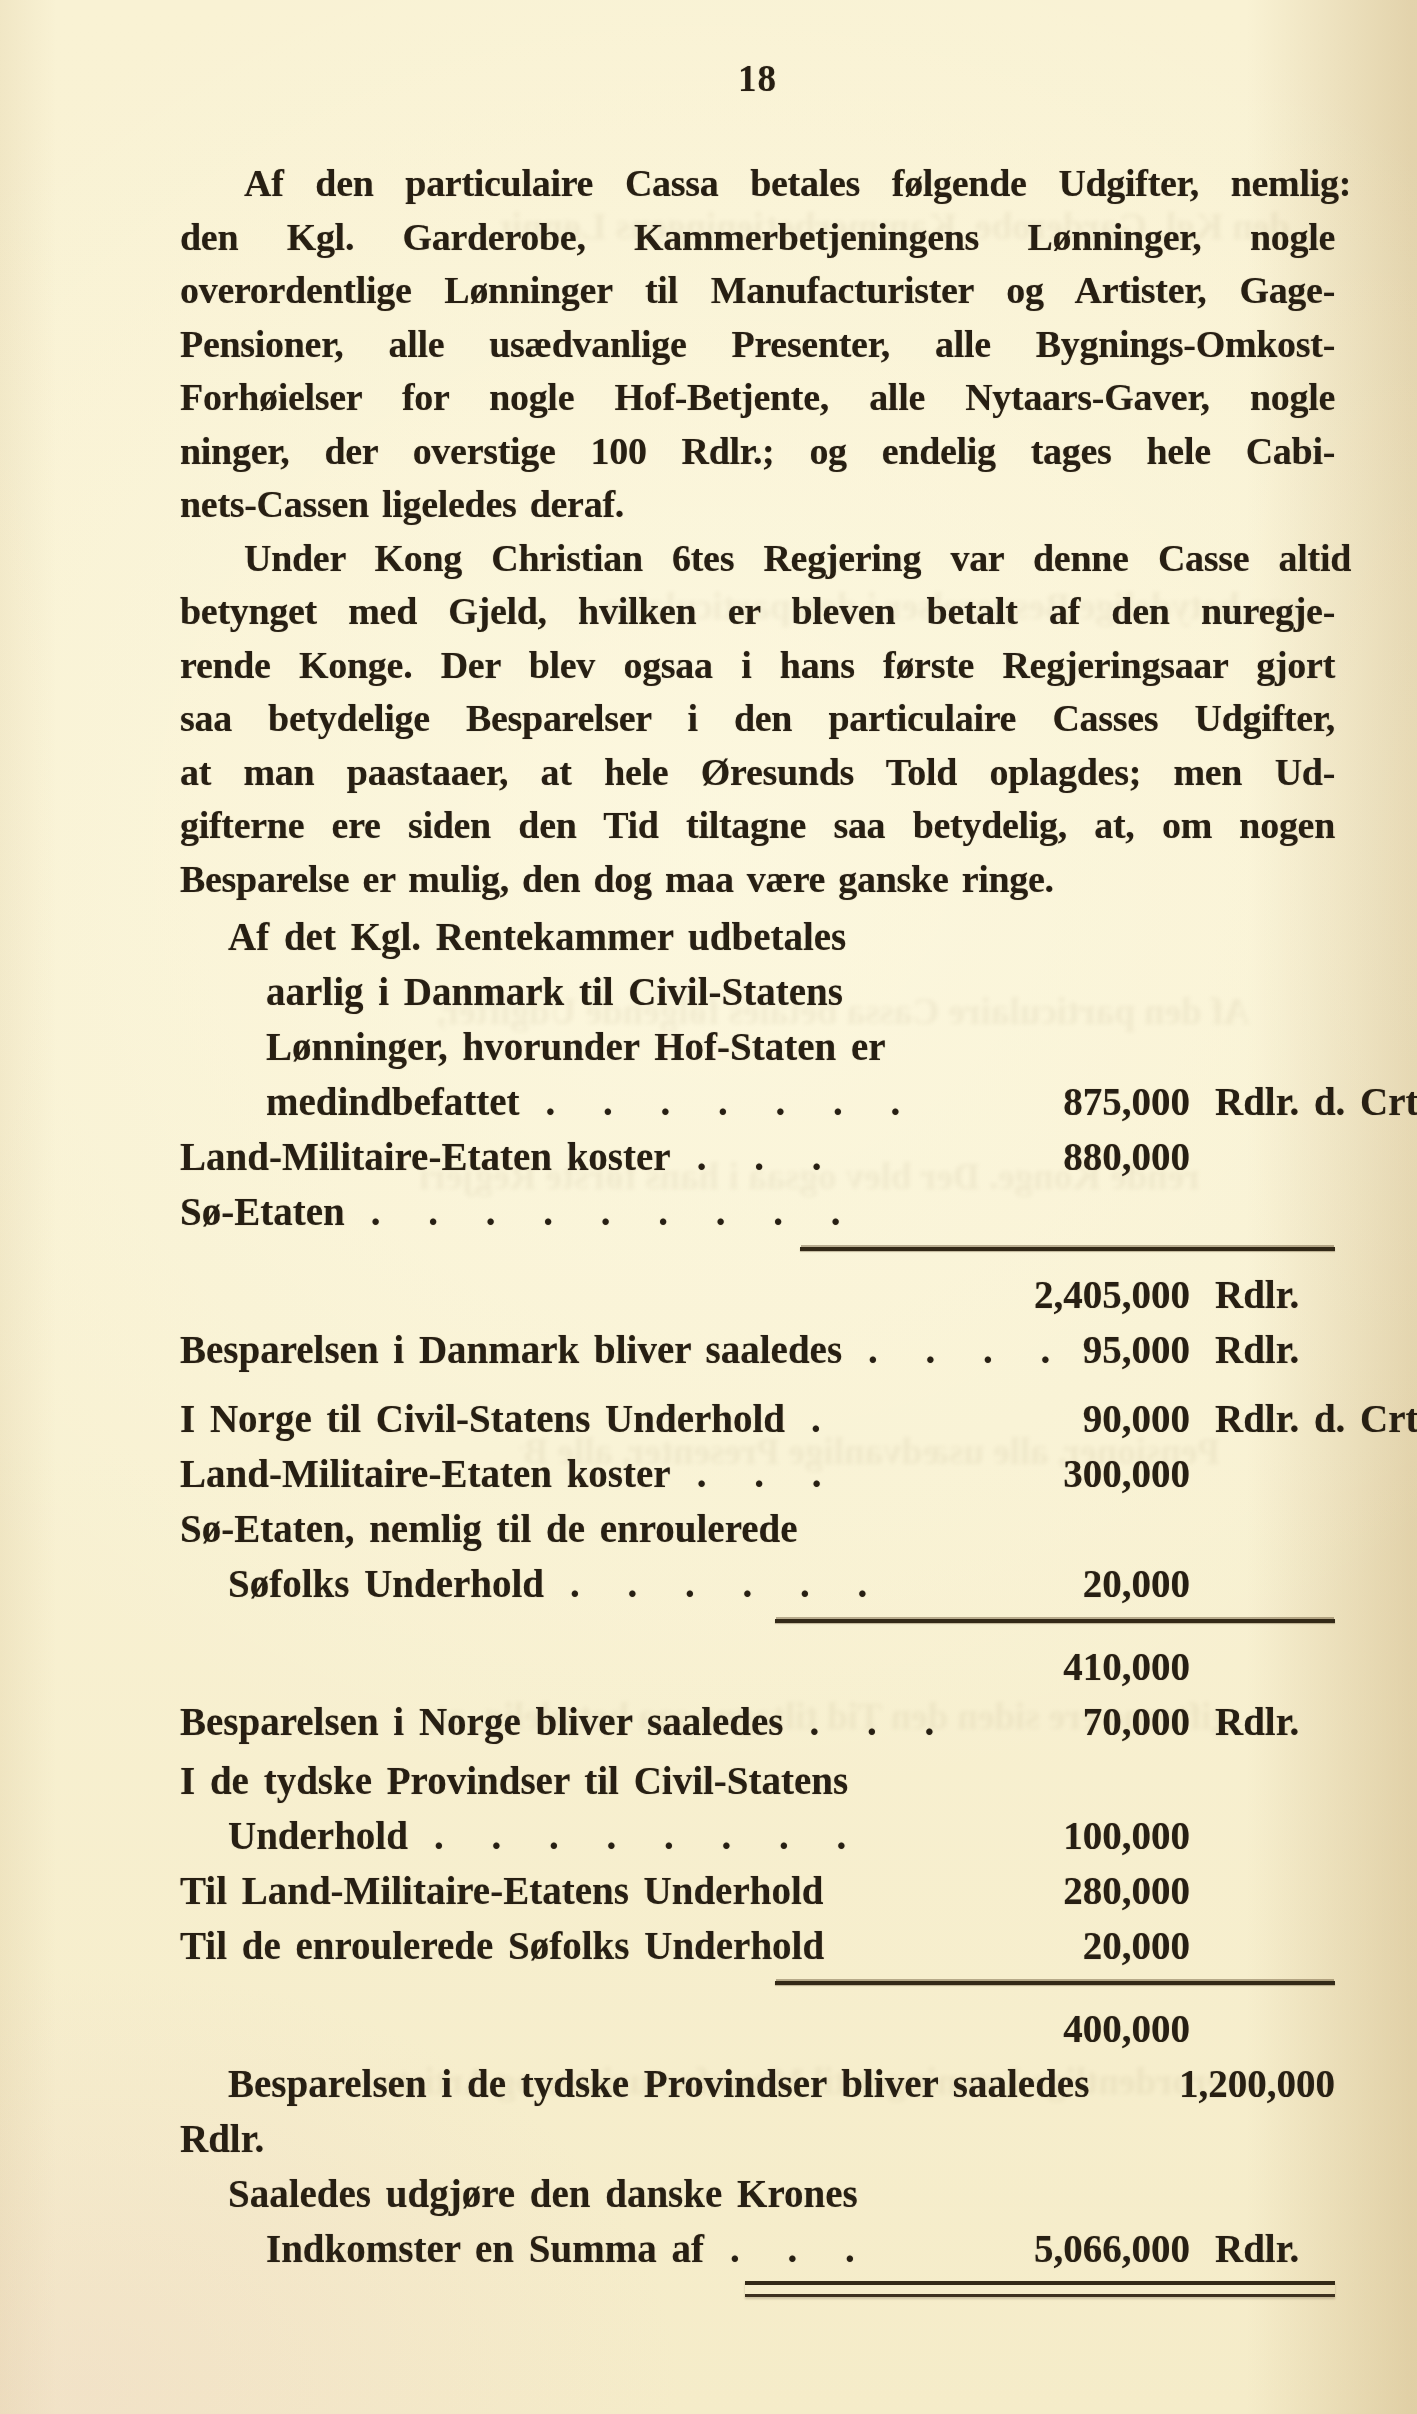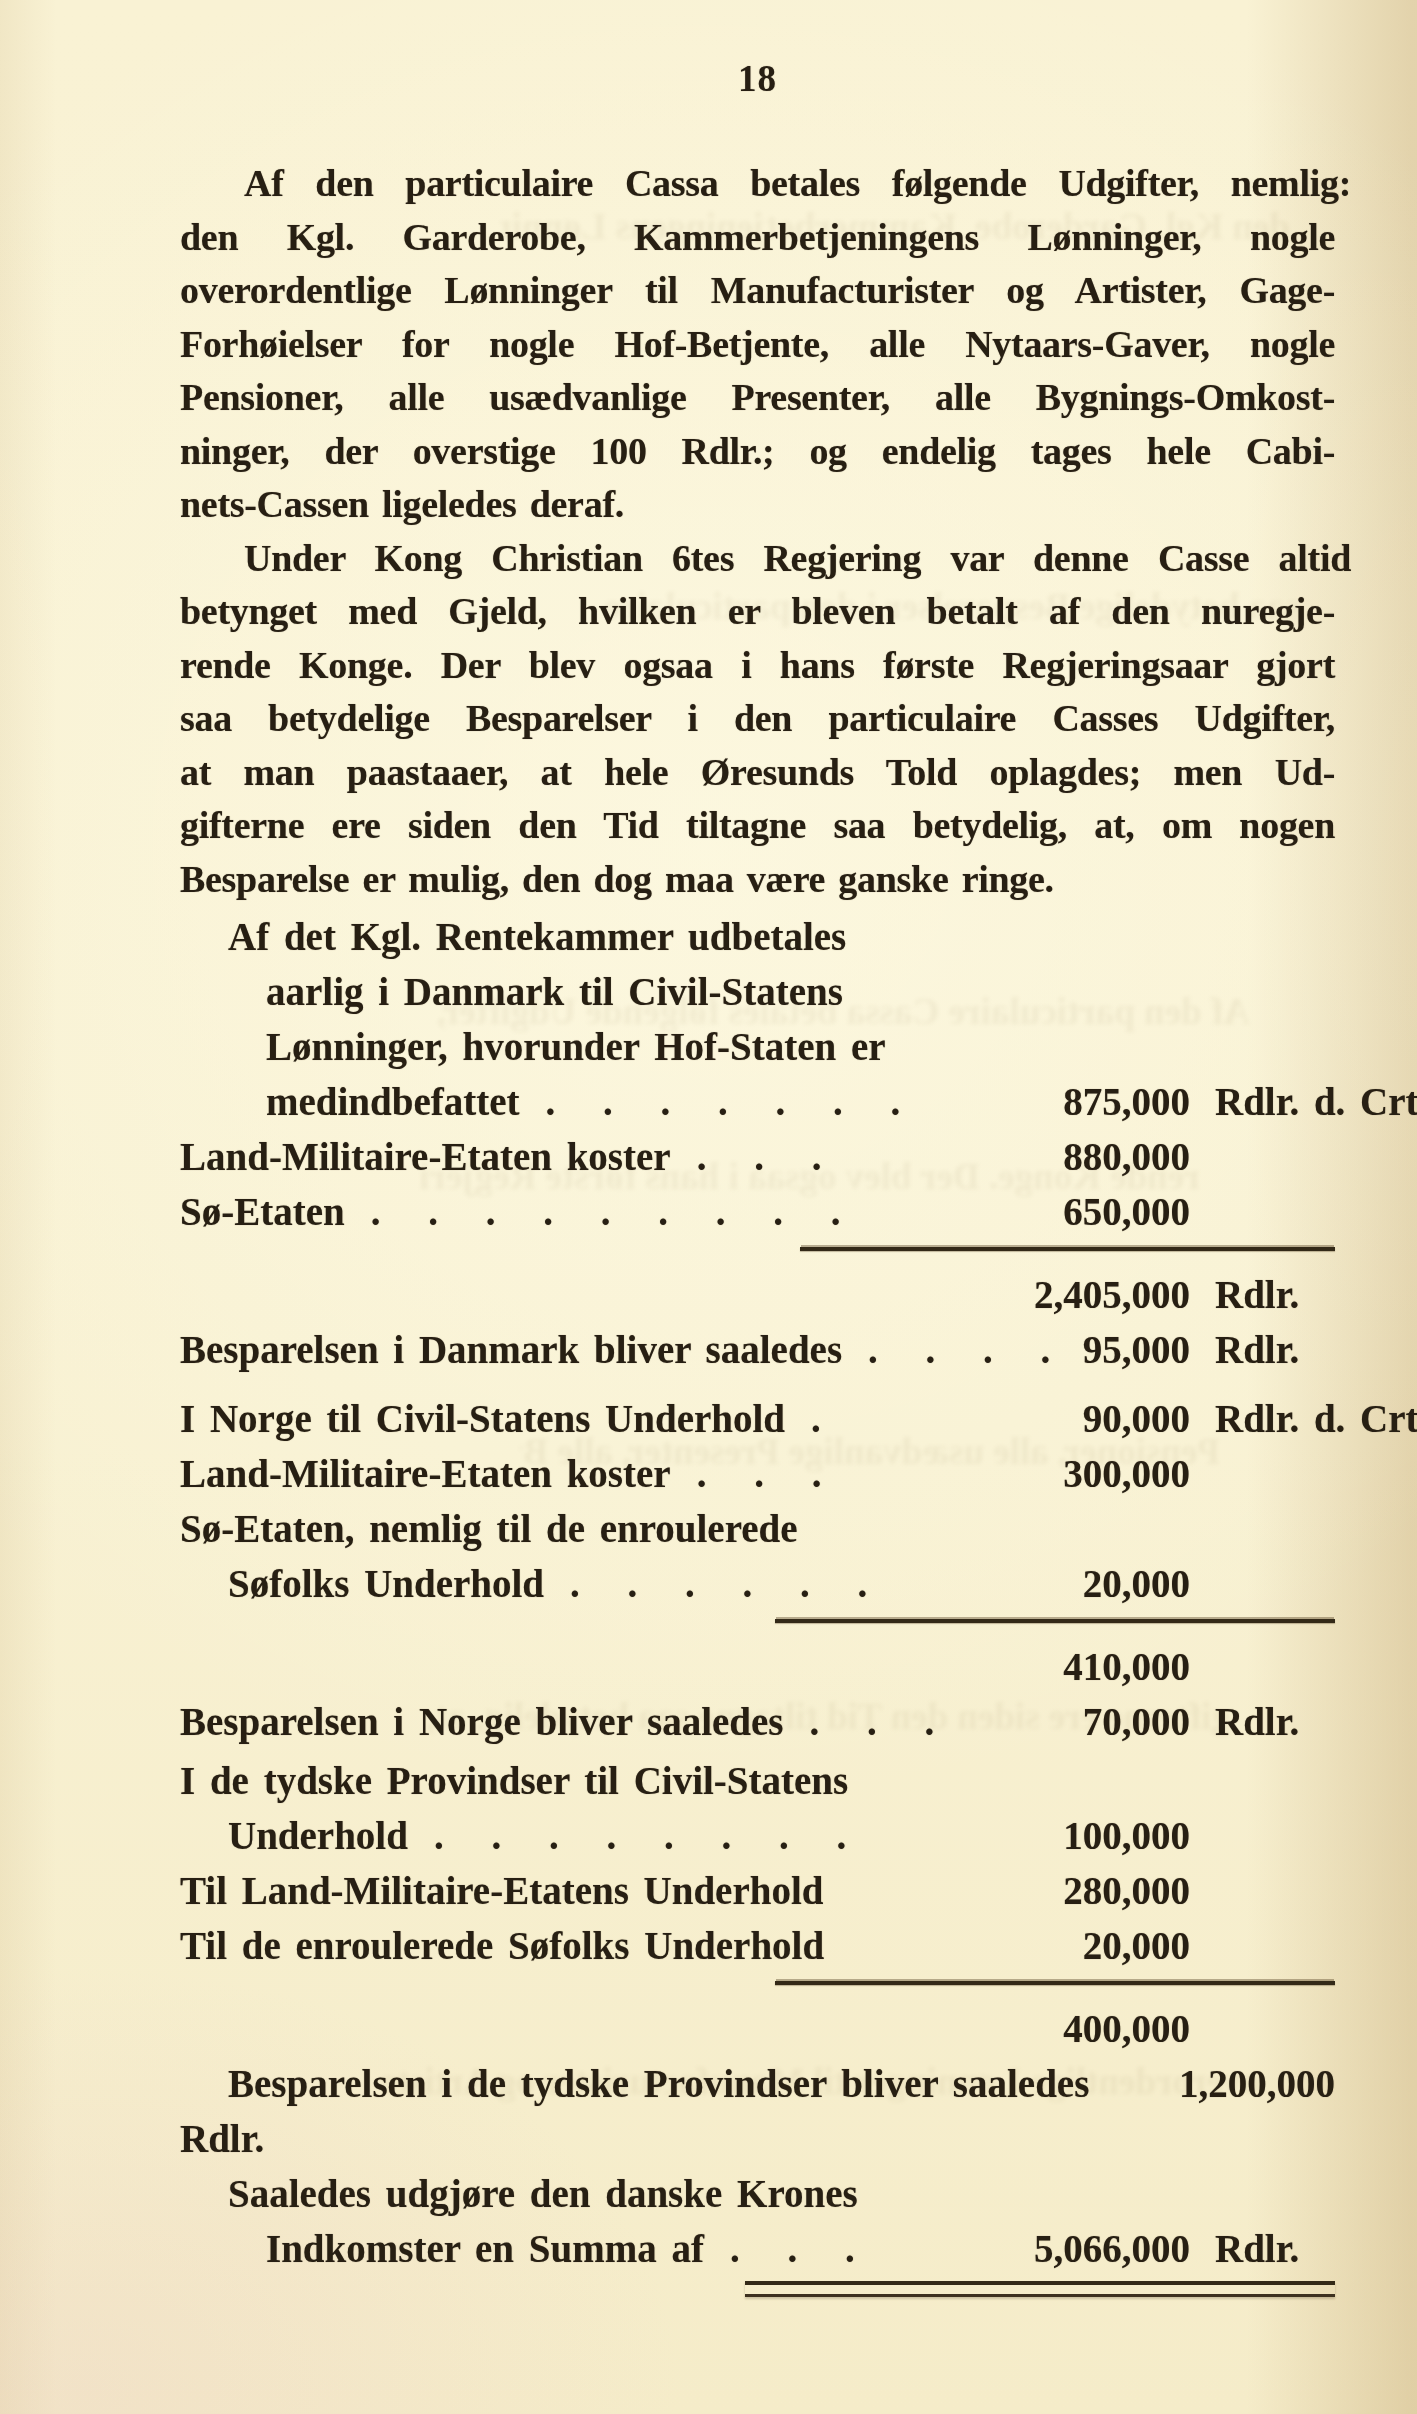--- a/index.html
+++ b/index.html
@@ -95,40 +95,40 @@
   <div class="ghost" style="left:430px;top:990px;width:820px;">Af den particulaire Cassa betales følgende Udgifter, nemlig:</div>
   <div class="ghost" style="left:420px;top:1155px;width:780px;">rende Konge. Der blev ogsaa i hans første Regjeringsaar gjort</div>
   <div class="ghost" style="left:520px;top:1430px;width:700px;">Pensioner, alle usædvanlige Presenter, alle Bygnings-Omkost-</div>
   <div class="ghost" style="left:420px;top:1695px;width:810px;">gifterne ere siden den Tid tiltagne saa betydelig, at, om nogen</div>
   <div class="ghost" style="left:380px;top:2060px;width:880px;">overordentlige Lønninger til Manufacturister og Artister, Gage-</div>
 
   <div class="bodytext ink">
       <div class="pline pfirst">Af den particulaire Cassa betales følgende Udgifter, nemlig:</div>
       <div class="pline">den Kgl. Garderobe, Kammerbetjeningens Lønninger, nogle</div>
       <div class="pline">overordentlige Lønninger til Manufacturister og Artister, Gage-</div>
+      <div class="pline">Pensioner, alle usædvanlige Presenter, alle Bygnings-Omkost-</div>
       <div class="pline">Forhøielser for nogle Hof-Betjente, alle Nytaars-Gaver, nogle</div>
-      <div class="pline">Pensioner, alle usædvanlige Presenter, alle Bygnings-Omkost-</div>
       <div class="pline">ninger, der overstige 100 Rdlr.; og endelig tages hele Cabi-</div>
       <div class="pline plast">nets-Cassen ligeledes deraf.</div>
       <div class="pline pfirst">Under Kong Christian 6tes Regjering var denne Casse altid</div>
       <div class="pline">betynget med Gjeld, hvilken er bleven betalt af den nuregje-</div>
       <div class="pline">rende Konge. Der blev ogsaa i hans første Regjeringsaar gjort</div>
       <div class="pline">saa betydelige Besparelser i den particulaire Casses Udgifter,</div>
       <div class="pline">at man paastaaer, at hele Øresunds Told oplagdes; men Ud-</div>
       <div class="pline">gifterne ere siden den Tid tiltagne saa betydelig, at, om nogen</div>
       <div class="pline plast">Besparelse er mulig, den dog maa være ganske ringe.</div>
     </div>
 
   <div class="account ink">
       <div class="arow ind1"><span class="lbl">Af det Kgl. Rentekammer udbetales</span></div>
       <div class="arow ind2"><span class="lbl">aarlig i Danmark til Civil-Statens</span></div>
       <div class="arow ind2"><span class="lbl">Lønninger, hvorunder Hof-Staten er</span></div>
       <div class="arow ind2"><span class="lbl">medindbefattet</span><span class="dots">. . . . . . .</span><span class="num">875,000</span><span class="sfx">Rdlr. d. Crt.</span></div>
       <div class="arow"><span class="lbl">Land-Militaire-Etaten koster</span><span class="dots">. . .</span><span class="num">880,000</span></div>
-      <div class="arow"><span class="lbl">Sø-Etaten</span><span class="dots">. . . . . . . . .</span><span class="num">650,000</span></div>
+      <div class="arow"><span class="lbl">Sø-Etaten</span><span class="dots">. . . . . . . . .</span></div>
       <div class="arow rulerow">
         <div class="rule-line" style="width: 535px;"></div>
       </div>
       <div class="arow">
         <span class="num">2,405,000</span>
         <span class="sfx">Rdlr.</span>
       </div>
       <div class="arow"><span class="lbl">Besparelsen i Danmark bliver saaledes</span><span class="dots">. . . .</span><span class="num">95,000</span><span class="sfx">Rdlr.</span></div>
       <div class="arow" style="margin-top: 14px;"><span class="lbl">I Norge til Civil-Statens Underhold</span><span class="dots">.</span><span class="num">90,000</span><span class="sfx">Rdlr. d. Crt.</span></div>
       <div class="arow"><span class="lbl">Land-Militaire-Etaten koster</span><span class="dots">. . .</span><span class="num">300,000</span></div>

